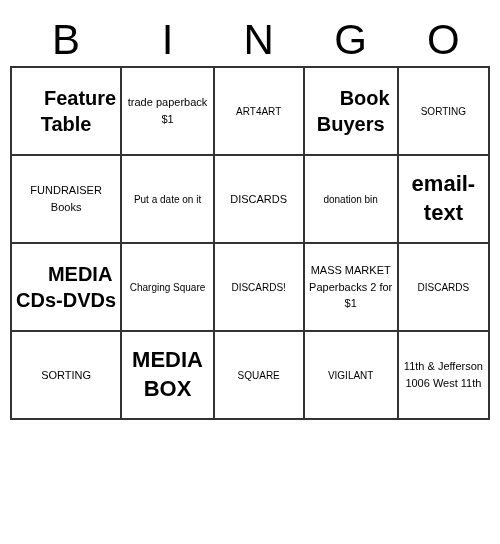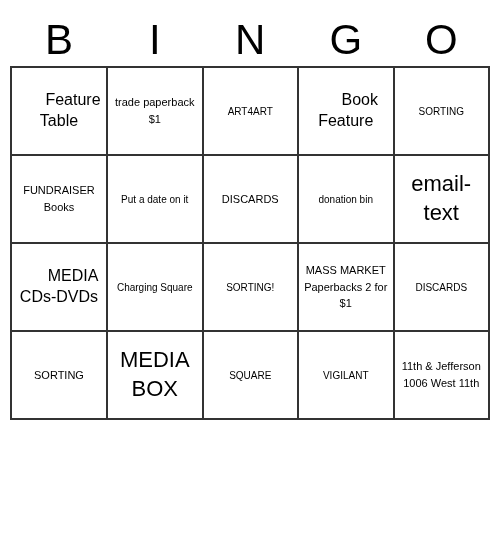--- a/index.html
+++ b/index.html
@@ -32,34 +32,34 @@
       border: 2px solid #333;
       width: 96px;
       height: 88px;
       text-align: center;
       vertical-align: middle;
       padding: 4px;
       font-size: 13px;
       line-height: 1.3;
     }
     .large-text {
-      font-size: 16px;
-      font-weight: normal;
+      font-size: 20px;
+      font-weight: bold;
       margin-left: 28px;
     }
     .medium-text {
       font-size: 10px;
       font-weight: normal;
     }
     .small-text {
       font-size: 11px;
     }
     .xlarge-text {
       font-size: 22px;
-      font-weight: normal;
+      font-weight: bold;
     }
     .dollar-text {
       font-size: 32px;
       font-weight: bold;
     }
   </style>
 </head>
 <body>
 
 <div class="bingo-header">
@@ -73,34 +73,34 @@
         <th style="font-size: 42px; font-weight: normal; padding: 4px 0px 2px; width: 96px; text-align: center;">N</th>
         <th style="font-size: 42px; font-weight: normal; padding: 4px 0px 2px; width: 96px; text-align: center;">G</th>
         <th style="font-size: 42px; font-weight: normal; padding: 4px 0px 2px; width: 96px; text-align: center;">O</th>
       </tr>
   </thead>
   <tbody id="table-body">
   <tr>
         <td><span class="large-text">Feature Table</span></td>
         <td><span class="small-text">trade paperback $1</span></td>
         <td><span class="medium-text">ART4ART</span></td>
-        <td><span class="large-text">Book Feature</span></td>
+        <td><span class="large-text">Book Buyers</span></td>
         <td><span class="medium-text">SORTING</span></td>
       </tr>
       <tr>
         <td><span class="small-text">FUNDRAISER Books</span></td>
         <td><span class="medium-text">Put a date on it</span></td>
         <td><span class="small-text">DISCARDS</span></td>
         <td><span class="medium-text">donation bin</span></td>
         <td><span class="xlarge-text">email-text</span></td>
       </tr>
       <tr>
         <td><span class="large-text">MEDIA CDs-DVDs</span></td>
         <td><span class="medium-text">Charging Square</span></td>
-        <td><span class="medium-text">SORTING!</span></td>
+        <td><span class="medium-text">DISCARDS!</span></td>
         <td><span class="small-text">MASS MARKET Paperbacks 2 for $1</span></td>
         <td><span class="medium-text">DISCARDS</span></td>
       </tr>
       <tr>
         <td><span class="small-text">SORTING</span></td>
         <td><span class="xlarge-text">MEDIA BOX</span></td>
         <td><span class="medium-text">SQUARE</span></td>
         <td><span class="medium-text">VIGILANT</span></td>
         <td><span class="small-text">11th &amp; Jefferson 1006 West 11th</span></td>
       </tr>

